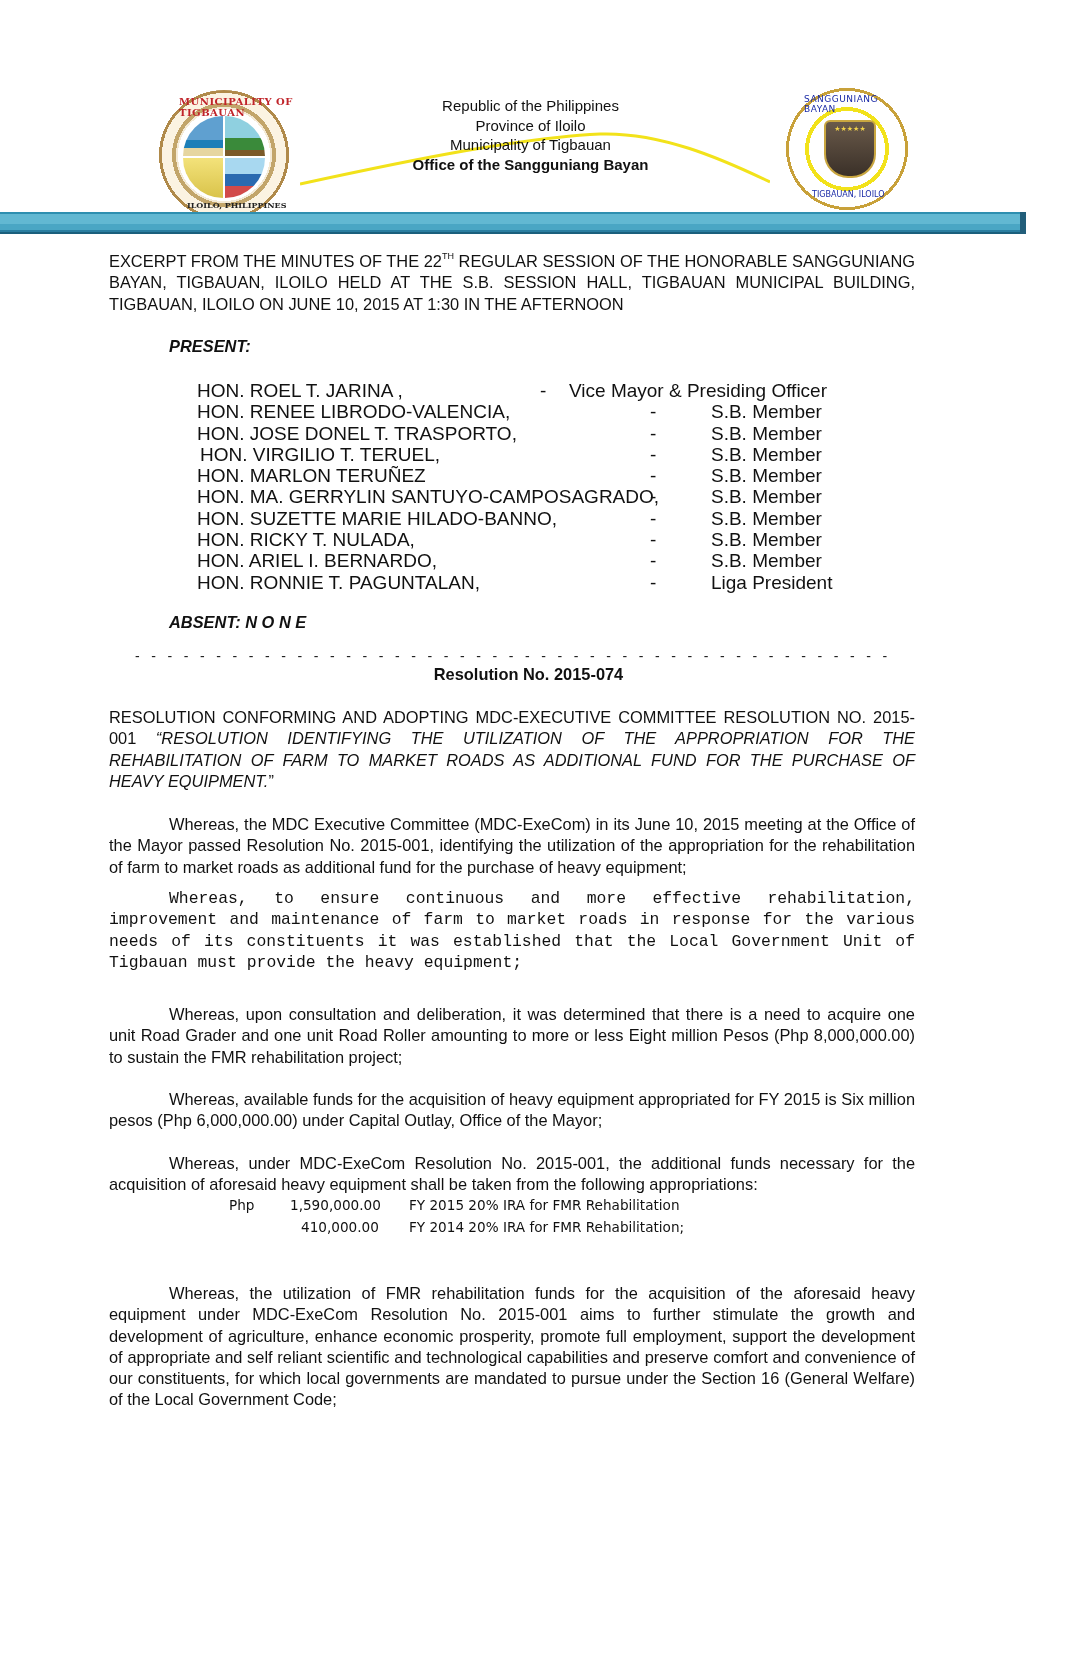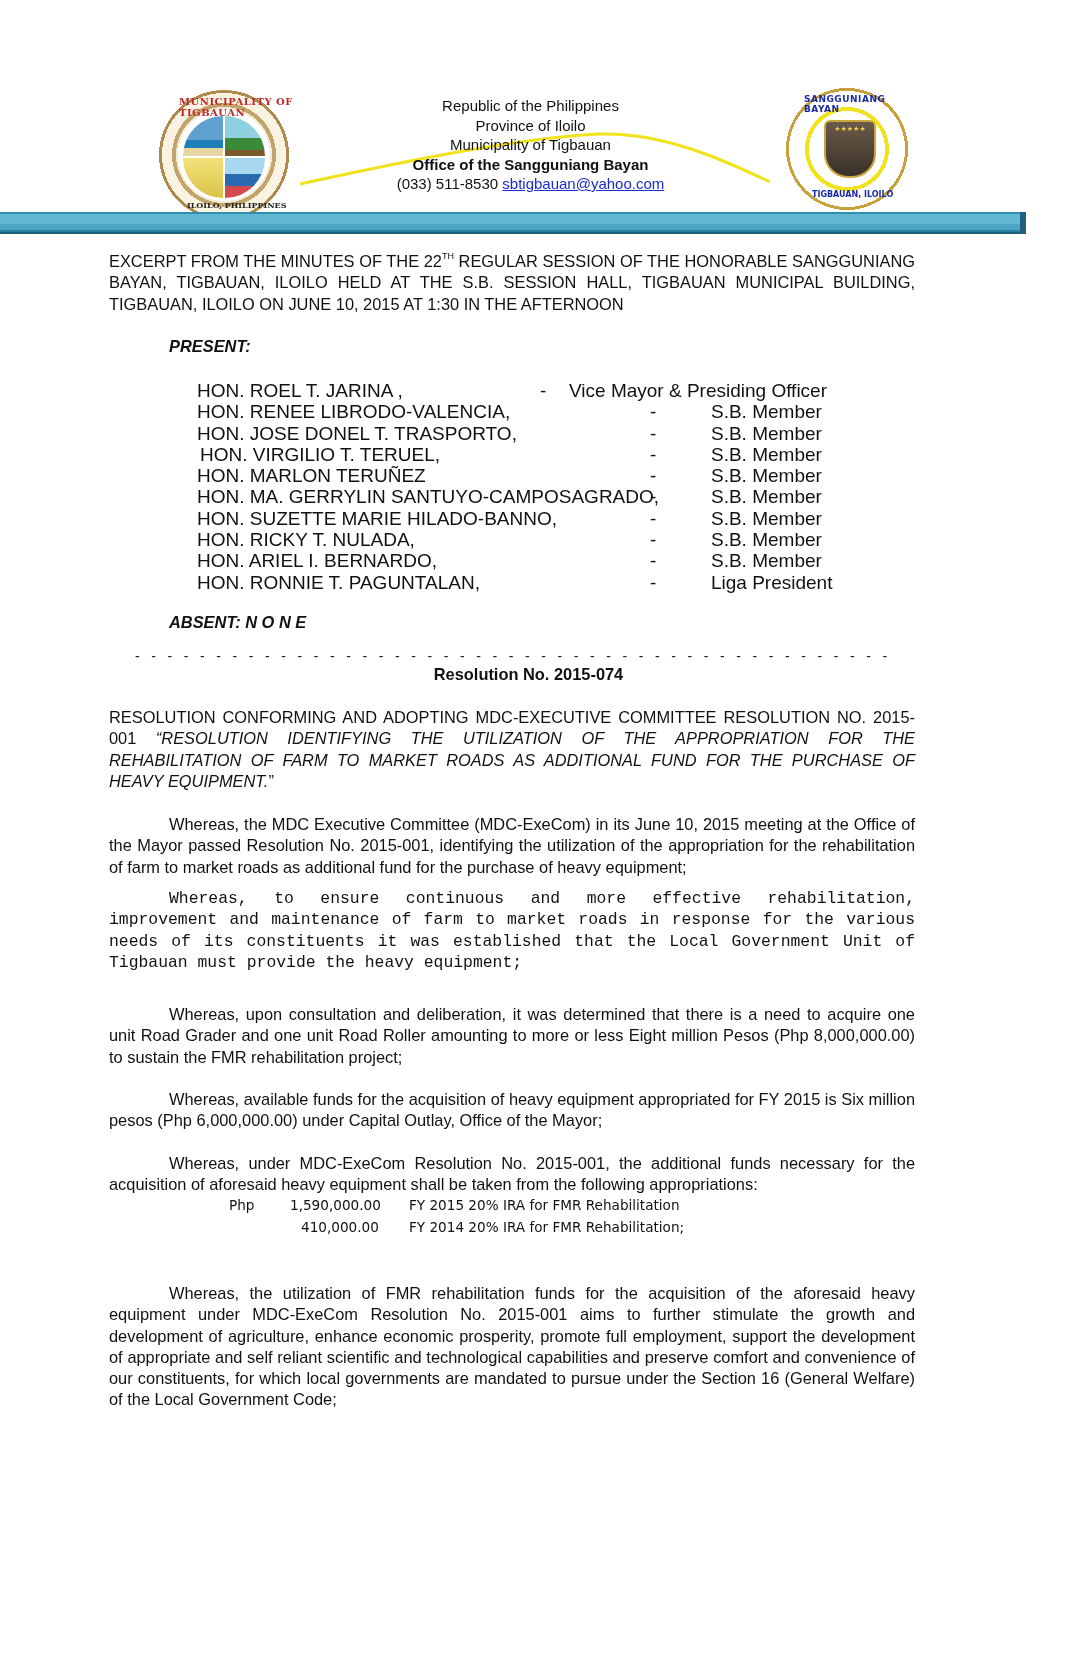--- a/index.html
+++ b/index.html
@@ -17,21 +17,21 @@
     .logo-left .q2 { left: 70px; top: 26px; background: linear-gradient(#8fd0e0 0 55%, #3a8a3a 55% 85%, #7a5a2a 85%); border-top-right-radius: 40px; }
     .logo-left .q3 { left: 28px; top: 68px; background: linear-gradient(#f3e27a, #d9c34a); border-bottom-left-radius: 40px; }
     .logo-left .q4 { left: 70px; top: 68px; background: linear-gradient(#a8d8f0 0 40%, #2a6ab0 40% 70%, #d24a4a 70%); border-bottom-right-radius: 40px; }
     .logo-ring-text { position: absolute; font-family: "DejaVu Serif", serif; font-weight: bold; color: #c0242a; font-size: 11px; }
 
     .logo-right { left: 782px; top: 86px; width: 130px; height: 126px;
       background: radial-gradient(circle at 50% 50%, #fff 0 38px, #f2e21a 38px 42px, #fff 42px 46px, #ffffff 46px 58px, #c8a13a 58px 61px, #fff 61px); }
     .shield { position: absolute; left: 42px; top: 34px; width: 48px; height: 54px;
       background: linear-gradient(#6a5a4a, #3a3028); border: 2px solid #c9a640; border-radius: 6px 6px 24px 24px; }
     .shield .stars { position: absolute; top: 3px; left: 0; width: 100%; text-align: center; color: #f3d34a; font-size: 7px; letter-spacing: 0; }
-    .logo-right-text { position: absolute; color: #1a2aa6; font-weight: bold; font-size: 11px; font-family: "DejaVu Sans", sans-serif; }
+    .logo-right-text { position: absolute; color: #1a2aa6; font-weight: normal; font-size: 11px; font-family: "DejaVu Sans", sans-serif; }
 
     .swoosh { position: absolute; left: 300px; top: 128px; width: 470px; height: 60px; }
     .letterhead { position: absolute; left: 0; width: 1025px; text-align: center; font-size: 15px; line-height: 19.5px; top: 96px; }
     .letterhead .l { display: block; padding-left: 36px; }
     .letterhead .office { font-weight: bold; }
     .letterhead a { color: #1a2ad0; text-decoration: underline; }
     .band { position: absolute; left: 0; top: 212px; width: 1025px; height: 22px;
       background: linear-gradient(#2e8fb0 0 2px, #62b8d2 2px 55%, #4aa6c4 55% 80%, #2a7ea0 80% 90%, #1b5f7c 90%); }
     .band-cap { position: absolute; left: 1020px; top: 212px; width: 6px; height: 22px; background: #225e7a; }
 
@@ -78,24 +78,20 @@
   </div>
   <span class="logo-right-text" style="left:22px; top:8px; font-size:9px; letter-spacing:0.5px;">SANGGUNIANG BAYAN</span>
   <span class="logo-right-text" style="left:30px; top:104px; font-size:8px;">TIGBAUAN, ILOILO</span>
 </div>
 
 <div class="letterhead">
   <span class="l">Republic of the Philippines</span>
   <span class="l">Province of Iloilo</span>
   <span class="l">Municipality of Tigbauan</span>
   <span class="l office">Office of the Sangguniang Bayan</span>
-  <span class="l">
-    <span>(033) 511-8530</span>
-    <a>sbtigbauan@yahoo.com</a>
-  </span>
 </div>
 
 <div class="band"></div>
 <div class="band-cap"></div>
 
 <div class="p excerpt"><span>EXCERPT FROM THE MINUTES OF THE 22</span><sup>TH</sup><span> REGULAR SESSION OF THE HONORABLE SANGGUNIANG BAYAN, TIGBAUAN, ILOILO HELD AT THE S.B. SESSION HALL, TIGBAUAN MUNICIPAL BUILDING, TIGBAUAN, ILOILO ON JUNE 10, 2015 AT 1:30 IN THE AFTERNOON</span></div>
 
 <div class="label-bi" style="top:337px;">PRESENT:</div>
 
 <div class="present-list">

